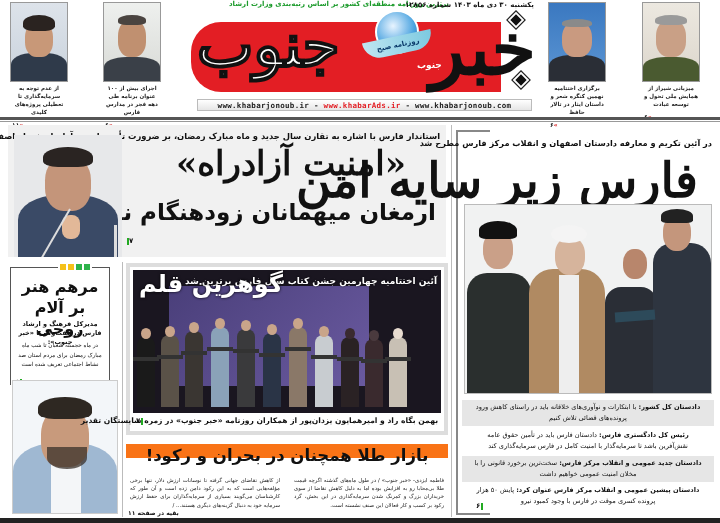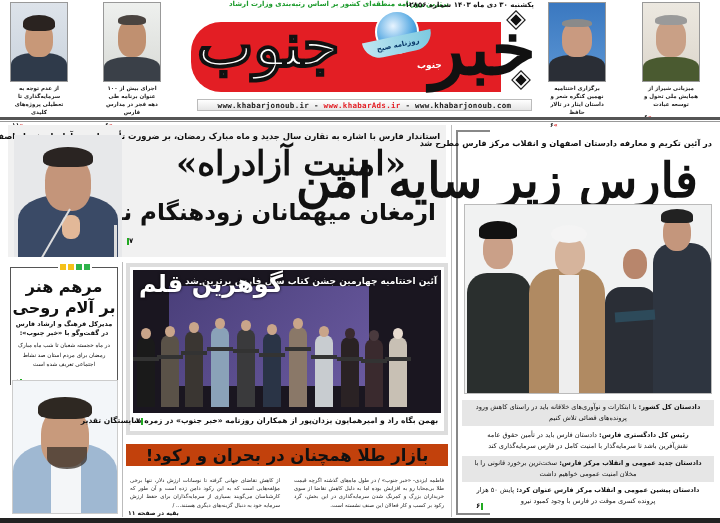--- a/index.html
+++ b/index.html
@@ -54,21 +54,21 @@
   .right-h1 { position: absolute; right: 22px; top: 22px; font-size: 48px; font-weight: bold; font-family: "DejaVu Serif", serif; white-space: nowrap; letter-spacing: -1px; }
   .right-photo { position: absolute; left: 8px; top: 74px; width: 248px; height: 190px; background: #f1f2f2; border: 1px solid #bbb; overflow: hidden; }
   .quote { position: absolute; left: 6px; width: 252px; font-size: 6.6px; line-height: 11px; text-align: center; padding: 2px 12px; }
   .quote.grey { background: #e6e6e6; }
   .quote b { font-weight: bold; }
   .right-pg { position: absolute; left: 20px; top: 372px; font-size: 7px; font-weight: bold; direction: ltr; }
   .right-pg i { display: inline-block; width: 2px; height: 7px; background: #2a2; margin-left: 1px; vertical-align: middle; }
 
   
   .left-col { left: 10px; top: 262px; width: 108px; height: 255px; }
-  .interview-box { position: absolute; left: 0; top: 5px; width: 108px; height: 118px; border: 1px solid #555; border-bottom: none; }
+  .interview-box { position: absolute; left: 0; top: 5px; width: 100px; height: 118px; border: 1px solid #555; border-bottom: none; }
   .dots { position: absolute; left: 47px; top: -4px; display: flex; gap: 2px; background: #fff; padding: 0 2px; }
   .dots span { width: 6px; height: 6px; display: block; }
   .int-h1 { position: absolute; left: 0; right: 0; top: 8px; font-size: 16px; line-height: 21px; font-weight: bold; text-align: center; }
   .int-sub { position: absolute; left: 4px; right: 4px; top: 52px; font-size: 6.5px; line-height: 9px; text-align: center; font-weight: bold; }
   .int-body { position: absolute; left: 4px; right: 4px; top: 73px; font-size: 5.6px; line-height: 9.5px; text-align: center; }
   .int-pg { position: absolute; left: 4px; top: 110px; font-size: 6.5px; font-weight: bold; direction: ltr; }
   .int-pg i { display: inline-block; width: 2px; height: 6px; background: #2a2; margin-left: 1px; vertical-align: middle; }
   .int-photo { position: absolute; left: 2px; top: 118px; width: 106px; height: 134px; overflow: hidden; background: #f3f6f9; border: 1px solid #ccc; }
 
   
@@ -79,21 +79,21 @@
   .center-h1 { position: absolute; left: 6px; top: 0px; font-size: 24px; font-weight: bold; color: #fff; white-space: nowrap; text-shadow: 0 0 3px #000; }
   .center-caption { position: absolute; right: 6px; top: 149px; font-size: 7.6px; font-weight: bold; white-space: nowrap; }
   .center-pg { position: absolute; left: 6px; top: 150px; font-size: 7px; font-weight: bold; direction: ltr; }
   .center-pg i { display: inline-block; width: 2px; height: 7px; background: #2a2; margin-left: 1px; vertical-align: middle; }
   .stage { position: absolute; left: 36px; top: 16px; width: 200px; height: 100px; background: linear-gradient(135deg, #4a3f7a, #6a5aa0); }
   .person { position: absolute; bottom: 6px; width: 18px; border-radius: 8px 8px 0 0; }
   .person .hd { position: absolute; top: -9px; left: 4px; width: 10px; height: 11px; border-radius: 50%; background: #c9a58a; }
   .person .pl { position: absolute; top: 20px; left: -4px; width: 26px; height: 4px; background: #333; }
 
   
-  .gold { left: 126px; top: 444px; width: 322px; height: 22px; background: #c2410c; }
+  .gold { left: 126px; top: 444px; width: 322px; height: 14px; background: #f97316; }
   .gold-h { position: absolute; right: 0; left: 0; top: 2px; font-size: 16.5px; font-weight: bold; text-align: center; white-space: nowrap; }
   .gold-col { position: absolute; top: 476px; width: 150px; font-size: 5.4px; line-height: 8.2px; text-align: justify; color: #222; }
   .gold-more { position: absolute; left: 128px; top: 509px; font-size: 6px; font-weight: bold; }
 
   .bottom-bar { left: 0; top: 518px; width: 720px; height: 5px; background: #222; }
 
   .vsep { position: absolute; width: 1px; background: #bbb; }
 </style>
 </head>
 <body>

